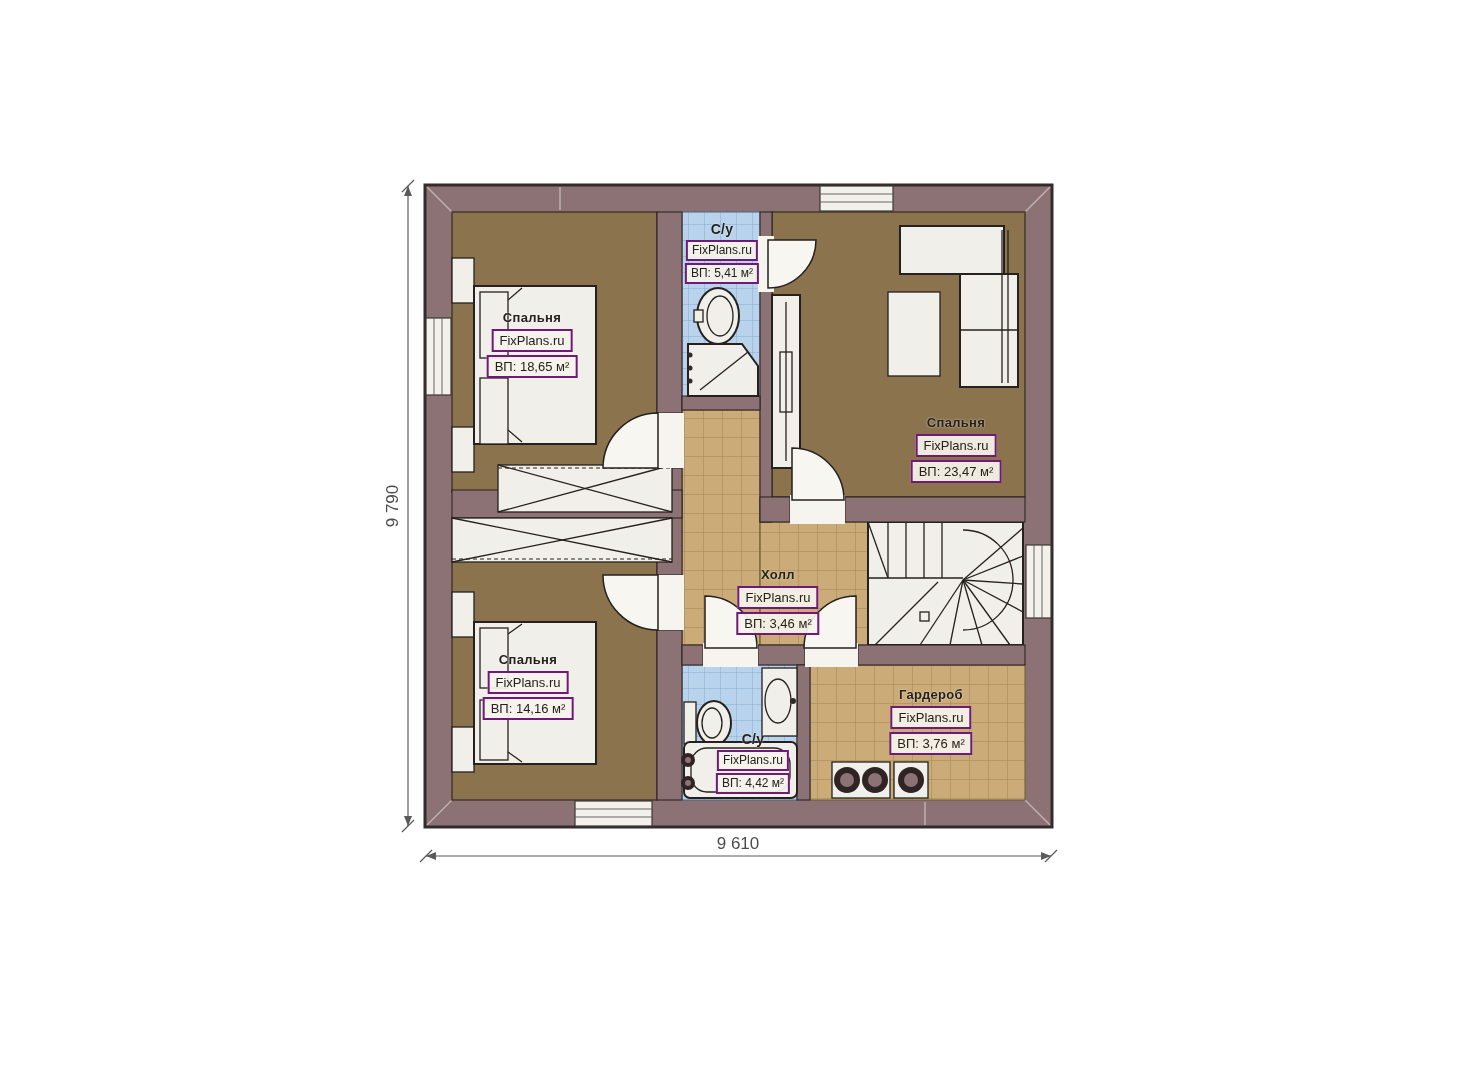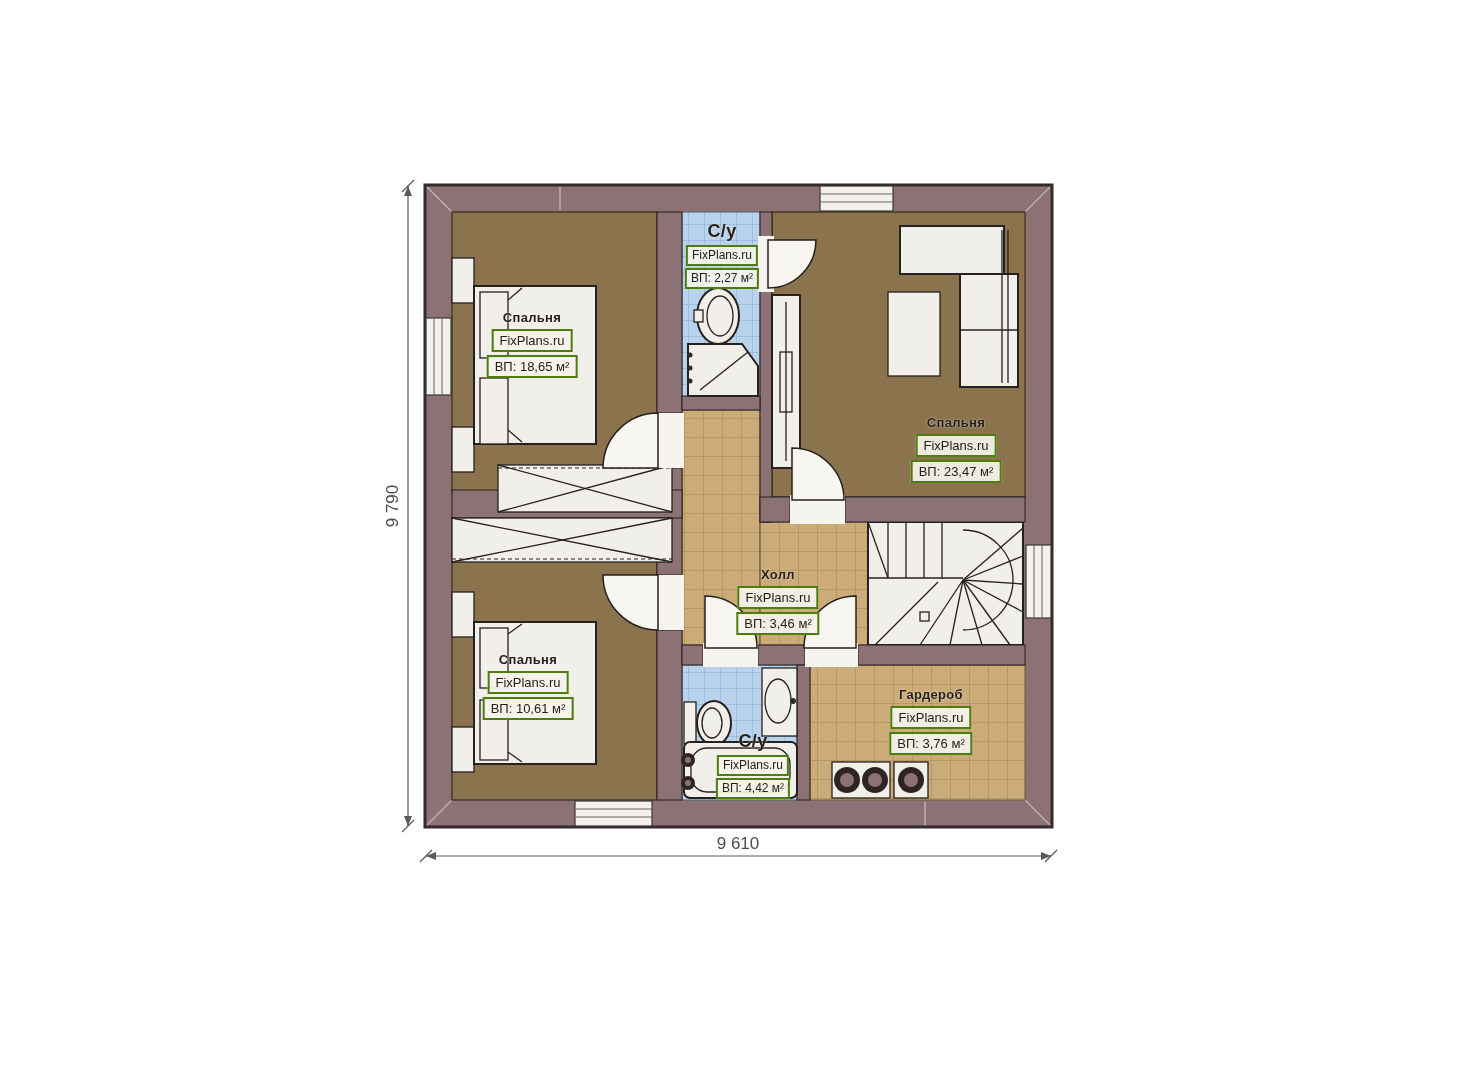--- a/index.html
+++ b/index.html
@@ -28,22 +28,22 @@
   .dim{stroke:var(--dim-line,#5a5a5a);stroke-width:1.2;fill:none;}
   .dim-fill{fill:var(--dim-line,#5a5a5a);}
   .dim-label{fill:#4c4c4c;font-size:17px;font-family:"Liberation Sans",sans-serif;}
   .knob{fill:#2e2a28;}
   .drum-ring{fill:#2e2424;}
   .drum-core{fill:var(--wall,#8c7175);}
 
   
   .room-label{position:absolute;display:flex;flex-direction:column;align-items:center;transform:translateX(-50%);z-index:5;}
   .room-name{font-weight:bold;font-size:13px;color:#262019;text-shadow:0 0 2px rgba(255,255,255,.75);letter-spacing:.3px;margin-bottom:1px;white-space:nowrap;}
-  .tag{border:2px solid #4d7c0f;background:rgba(245,243,236,.93);padding:0 6px;font-size:13px;line-height:19px;color:#262019;margin-top:3px;white-space:nowrap;}
-  .room-label.small .room-name{font-size:18px;}
+  .tag{border:2px solid #701a75;background:rgba(245,243,236,.93);padding:0 6px;font-size:13px;line-height:19px;color:#262019;margin-top:3px;white-space:nowrap;}
+  .room-label.small .room-name{font-size:14px;}
   .room-label.small .tag{font-size:12px;line-height:17px;padding:0 4px;margin-top:2px;}
 </style>
 </head>
 <body>
 
 <div class="stage">
 
   <svg width="1473" height="1080" viewBox="0 0 1473 1080">
     <defs>
       <pattern id="tileBeige" width="19" height="19" patternUnits="userSpaceOnUse">
@@ -264,39 +264,39 @@
 
   <div class="room-label" style="left:532px;top:310px;">
     <div class="room-name">Спальня</div>
     <div class="tag">FixPlans.ru</div>
     <div class="tag">ВП: 18,65 м²</div>
   </div>
 
   <div class="room-label small" style="left:722px;top:221px;">
     <div class="room-name">С/у</div>
     <div class="tag">FixPlans.ru</div>
-    <div class="tag">ВП: 2,27 м²</div>
+    <div class="tag">ВП: 5,41 м²</div>
   </div>
 
   <div class="room-label" style="left:956px;top:415px;">
     <div class="room-name">Спальня</div>
     <div class="tag">FixPlans.ru</div>
     <div class="tag">ВП: 23,47 м²</div>
   </div>
 
   <div class="room-label" style="left:778px;top:551px;margin-top:16px;">
     <div class="room-name">Холл</div>
     <div class="tag">FixPlans.ru</div>
     <div class="tag">ВП: 3,46 м²</div>
   </div>
 
   <div class="room-label" style="left:528px;top:652px;">
     <div class="room-name">Спальня</div>
     <div class="tag">FixPlans.ru</div>
-    <div class="tag">ВП: 10,61 м²</div>
+    <div class="tag">ВП: 14,16 м²</div>
   </div>
 
   <div class="room-label small" style="left:753px;top:731px;">
     <div class="room-name">С/у</div>
     <div class="tag">FixPlans.ru</div>
     <div class="tag">ВП: 4,42 м²</div>
   </div>
 
   <div class="room-label" style="left:931px;top:687px;">
     <div class="room-name">Гардероб</div>

